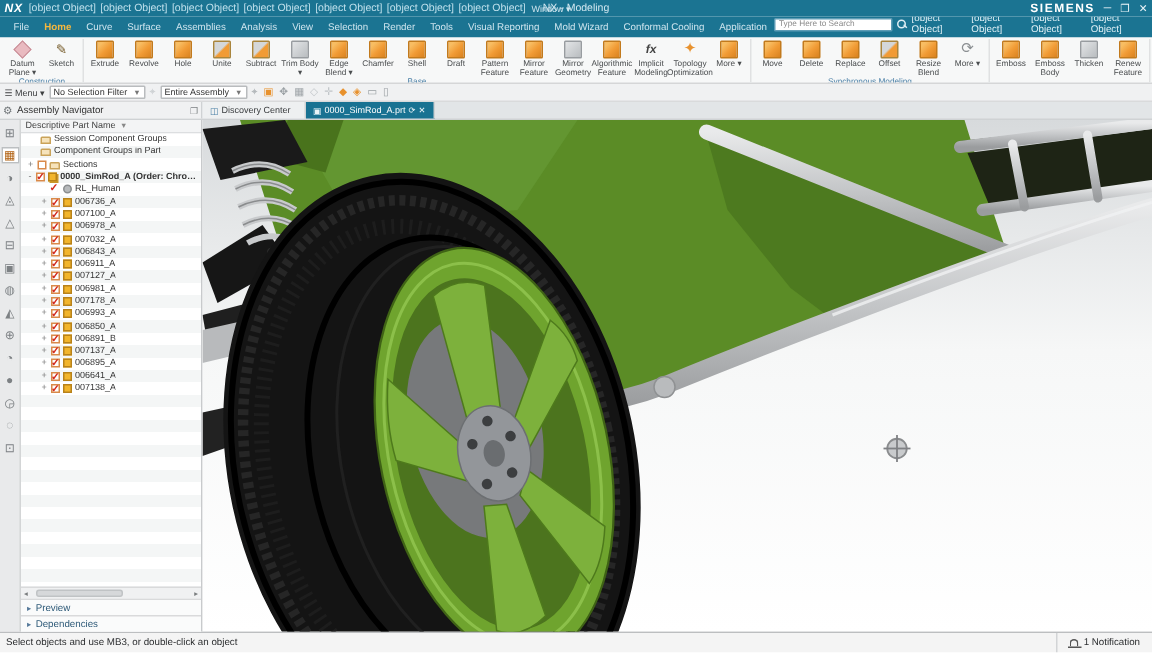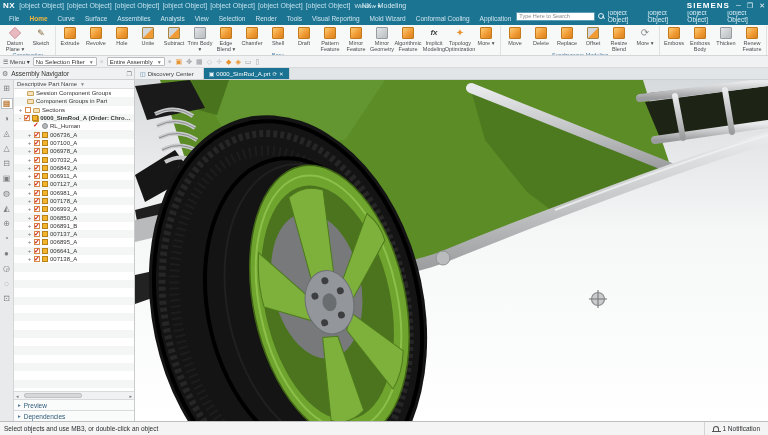--- a/index.html
+++ b/index.html
@@ -2,21 +2,21 @@
 <html><head>
 <meta charset="utf-8">
 <style>
   * { margin:0; padding:0; box-sizing:border-box; }
   html,body { width:768px; height:435px; overflow:hidden;
     font-family:"Liberation Sans", sans-serif; background:#fff; }
 
   
   .titlebar { height:11px; background:#1b7492; display:flex; align-items:center;
     color:#d9ecf4; font-size:7px; position:relative; padding:0 3px; }
-  .nx-logo { font-weight:bold; font-size:8px; color:#fff; margin-right:4px; letter-spacing:.5px; }
+  .nx-logo { font-weight:bold; font-size:8px; color:#fff; margin-right:4px; letter-spacing:.5px;font-style:italic; }
   .qat { display:flex; gap:3px; align-items:center; }
   .qat span { font-size:7px; color:#bfe0ec; line-height:1; cursor:default; }
   .win-menu { margin-left:4px; font-size:6px; color:#cfe5ee; }
   .tb-title { position:absolute; left:0; right:0; text-align:center; font-size:7px; color:#d3e8f1; pointer-events:none; }
   .tb-right { margin-left:auto; display:flex; align-items:center; gap:6px; z-index:1; }
   .brand { font-weight:bold; font-size:8px; color:#fff; letter-spacing:1px; }
   .winbtn { font-size:7px; color:#eaf4f8; }
 
   
   .tabrow { height:14px; background:#1b7492; display:flex; align-items:flex-end; padding:0 4px; }

